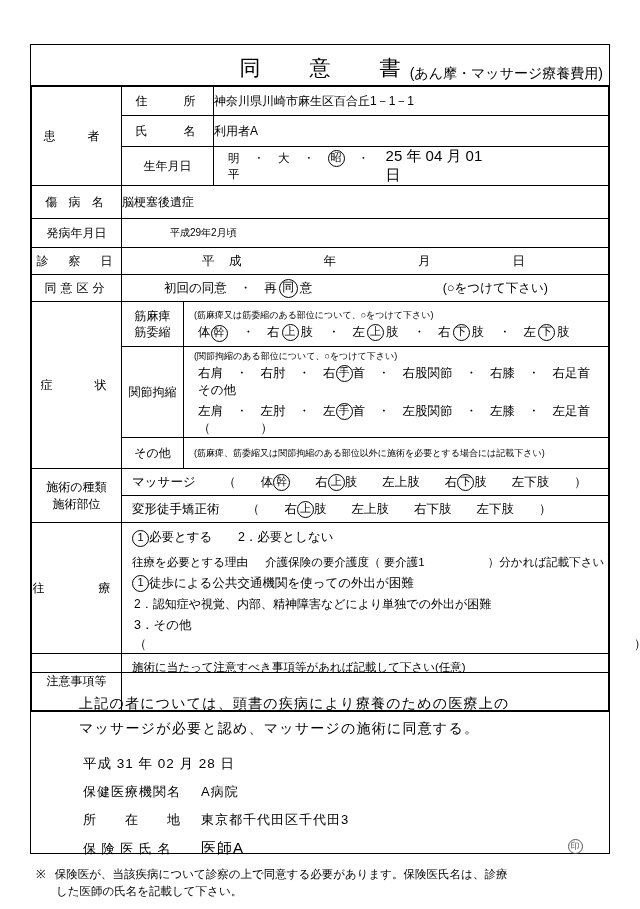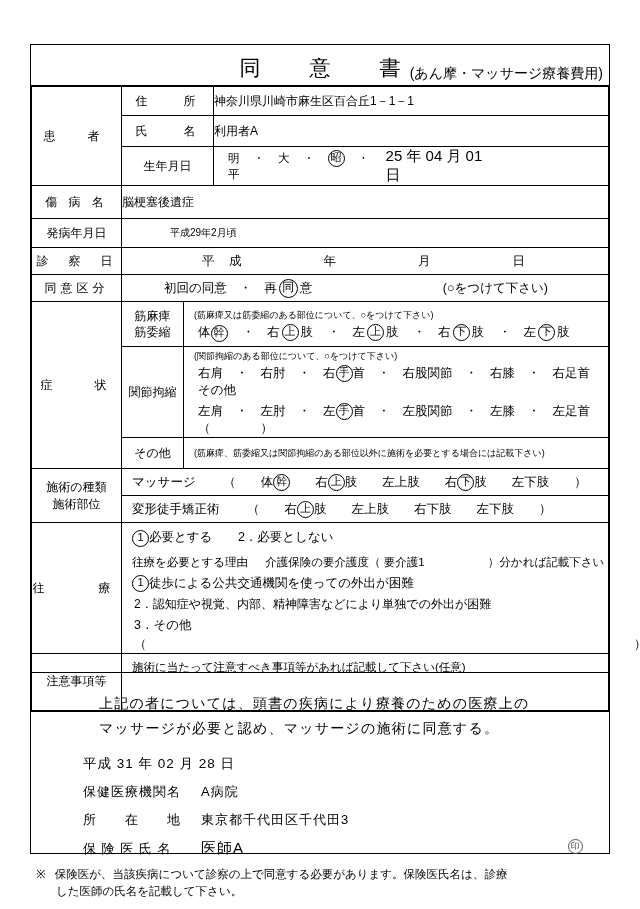--- a/index.html
+++ b/index.html
@@ -101,21 +101,21 @@
     vertical-align: middle;
   }
   
   .statement {
     border: 1.5px solid #000;
     border-top: none;
     padding: 18px 0 16px 0;
   }
   .st-line {
     font-size: 14px;
-    padding-left: 68px;
+    padding-left: 48px;
     line-height: 25px;
     letter-spacing: 1.2px;
   }
   .st-date {
     font-size: 13.5px;
     padding-left: 52px;
     padding-top: 14px;
     letter-spacing: 1px;
   }
   .st-field {

